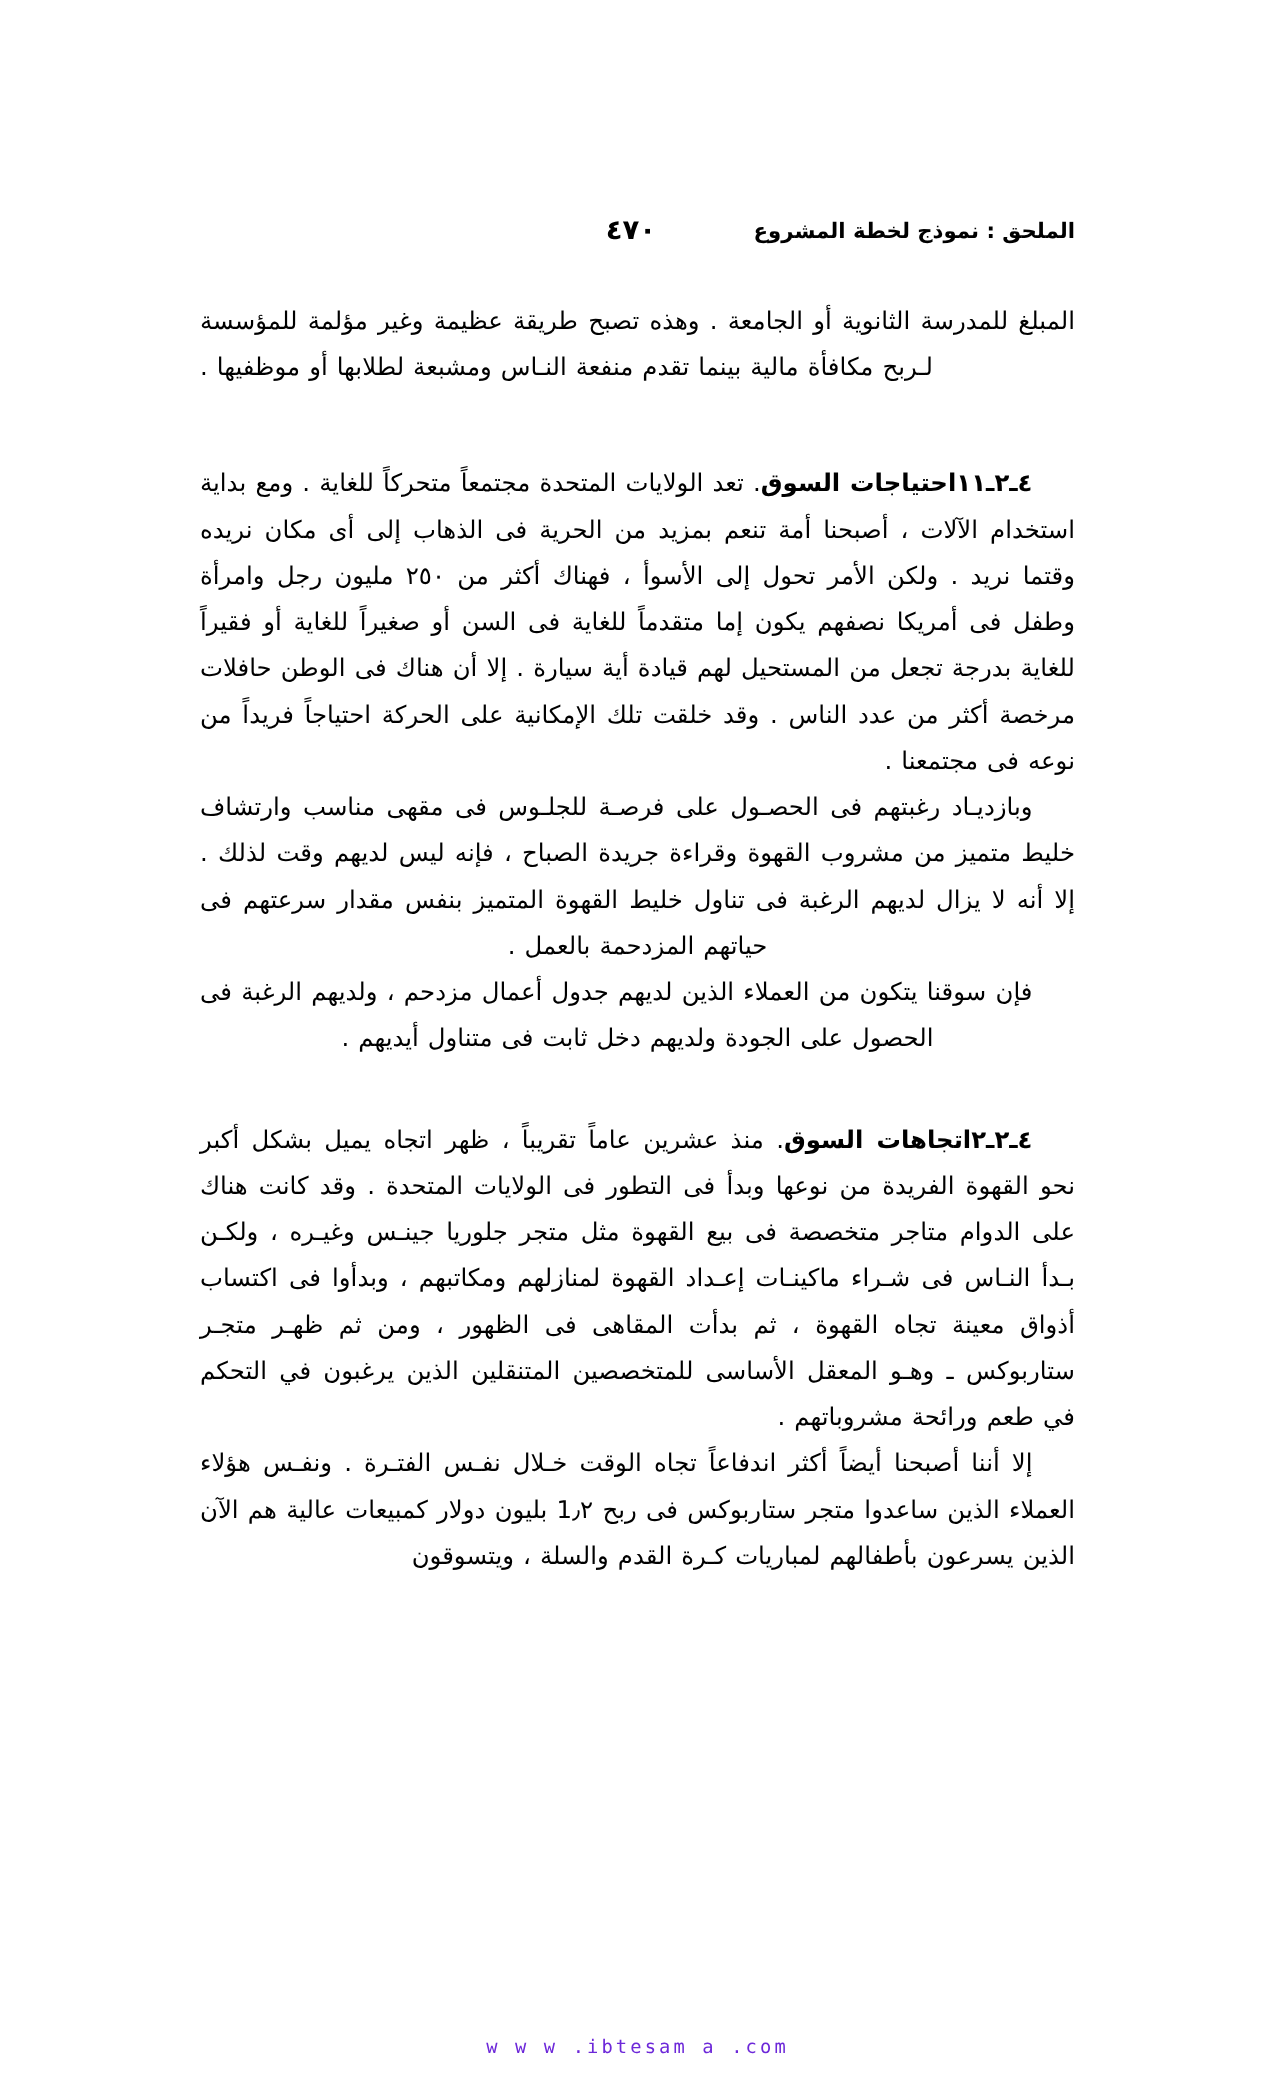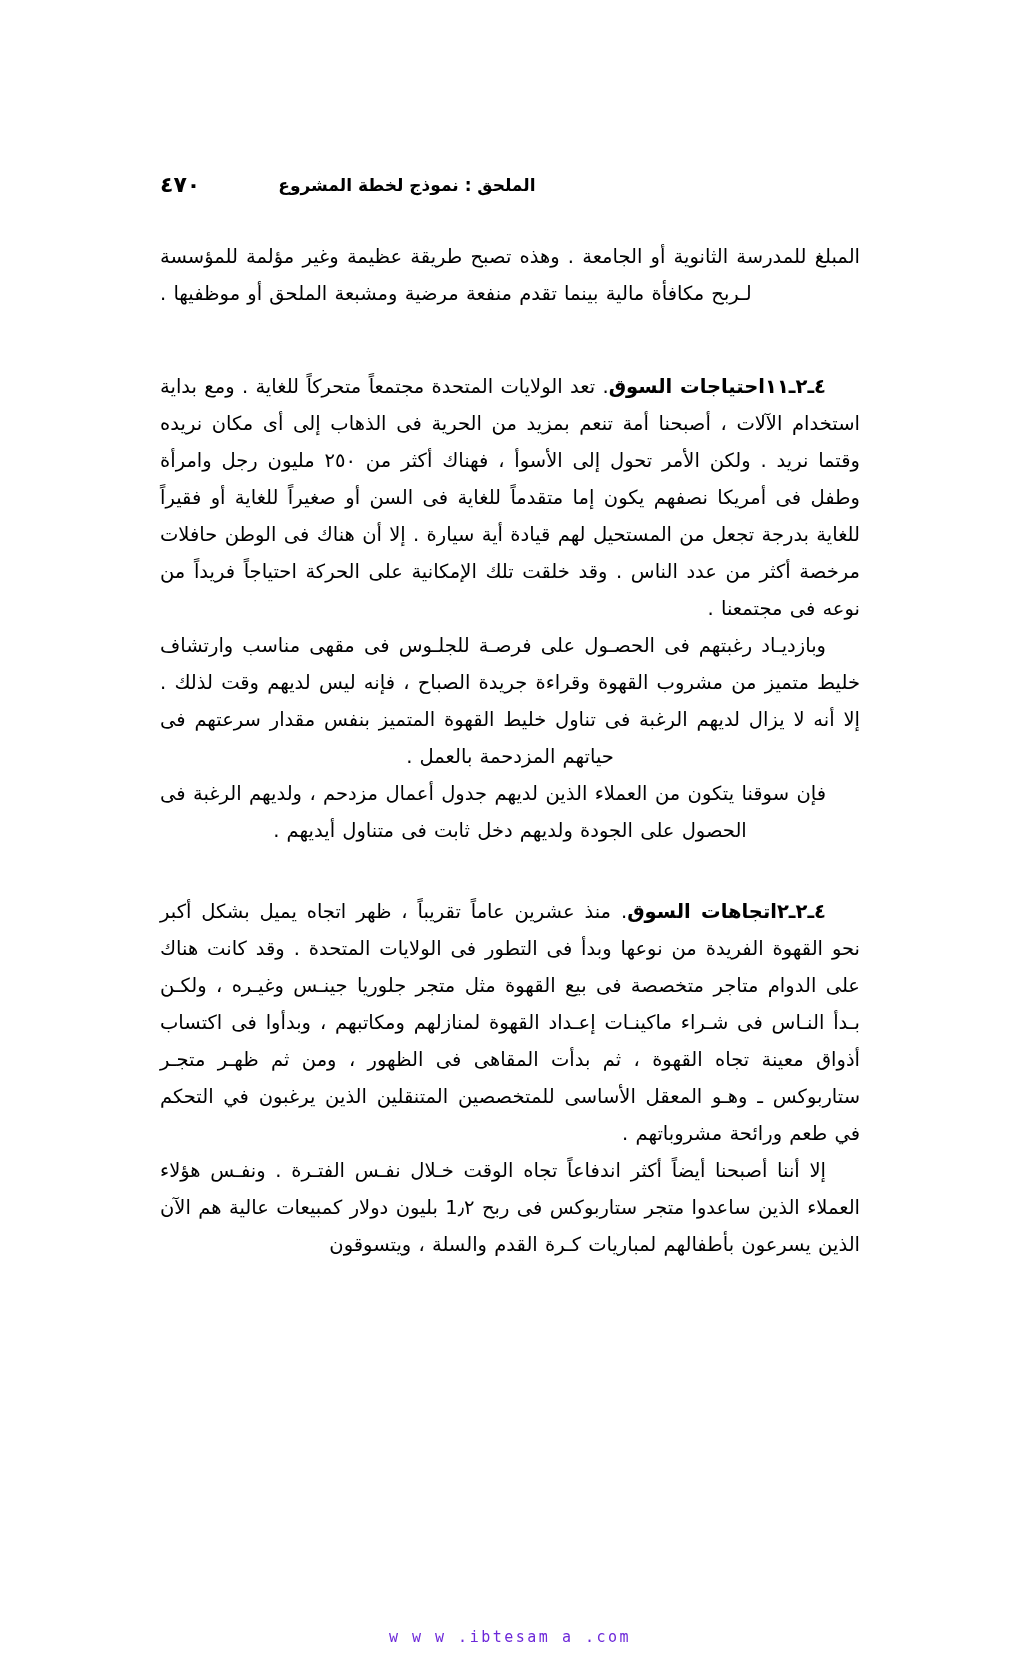--- a/index.html
+++ b/index.html
@@ -21,21 +21,21 @@
   
   .running-head {
     position: absolute;
     top: 168px;
     left: 160px;
     right: 160px;
     height: 34px;
     display: flex;
     flex-direction: row-reverse;
     align-items: center;
-    justify-content: flex-start;
+    justify-content: flex-end;
   }
 
   .folio {
     font-size: 22px;
     font-weight: 700;
     letter-spacing: 1px;
     line-height: 1;
     white-space: nowrap;
   }
 
@@ -110,21 +110,21 @@
 
 <div class="page">
 
   <div class="running-head">
     <span class="folio">٤٧٠</span>
     <span class="head-title">الملحق : نموذج لخطة المشروع</span>
   </div>
 
   <div class="body-col">
 
-    <p class="para last-left">المبلغ للمدرسة الثانوية أو الجامعة . وهذه تصبح طريقة عظيمة وغير مؤلمة للمؤسسة لـربح مكافأة مالية بينما تقدم منفعة مرضية ومشبعة الملحق أو موظفيها .</p>
+    <p class="para last-left">المبلغ للمدرسة الثانوية أو الجامعة . وهذه تصبح طريقة عظيمة وغير مؤلمة للمؤسسة لـربح مكافأة مالية بينما تقدم منفعة النـاس ومشبعة لطلابها أو موظفيها .</p>
 
     <div class="block-gap-lg"></div>
 
     <p class="para indent">
       <span class="sec-num">٤ـ٢ـ١١</span><span class="sec-title">احتياجات السوق</span><span>. تعد الولايات المتحدة مجتمعاً متحركاً للغاية . ومع بداية استخدام الآلات ، أصبحنا أمة تنعم بمزيد من الحرية فى الذهاب إلى أى مكان نريده وقتما نريد . ولكن الأمر تحول إلى الأسوأ ، فهناك أكثر من ٢٥٠ مليون رجل وامرأة وطفل فى أمريكا نصفهم يكون إما متقدماً للغاية فى السن أو صغيراً للغاية أو فقيراً للغاية بدرجة تجعل من المستحيل لهم قيادة أية سيارة . إلا أن هناك فى الوطن حافلات مرخصة أكثر من عدد الناس . وقد خلقت تلك الإمكانية على الحركة احتياجاً فريداً من نوعه فى مجتمعنا .</span>
     </p>
 
     <p class="para indent last-center">وبازديـاد رغبتهم فى الحصـول على فرصـة للجلـوس فى مقهى مناسب وارتشاف خليط متميز من مشروب القهوة وقراءة جريدة الصباح ، فإنه ليس لديهم وقت لذلك . إلا أنه لا يزال لديهم الرغبة فى تناول خليط القهوة المتميز بنفس مقدار سرعتهم فى حياتهم المزدحمة بالعمل .</p>
 
     <p class="para indent last-center">فإن سوقنا يتكون من العملاء الذين لديهم جدول أعمال مزدحم ، ولديهم الرغبة فى الحصول على الجودة ولديهم دخل ثابت فى متناول أيديهم .</p>

